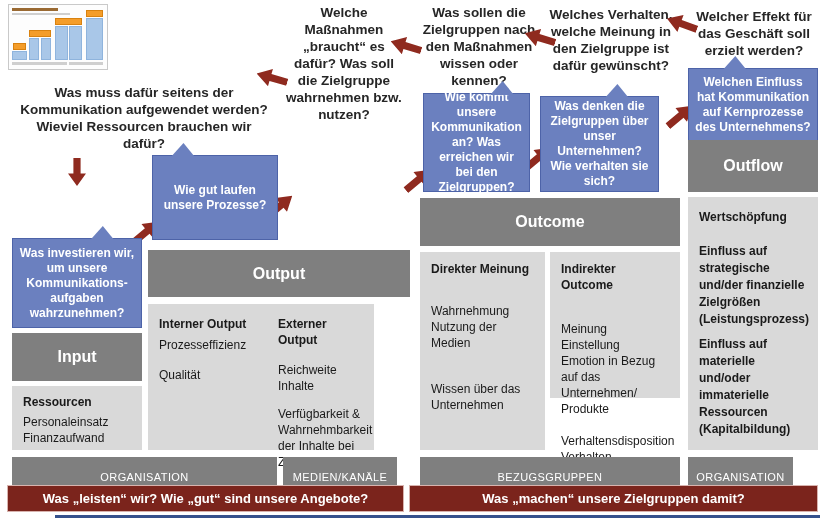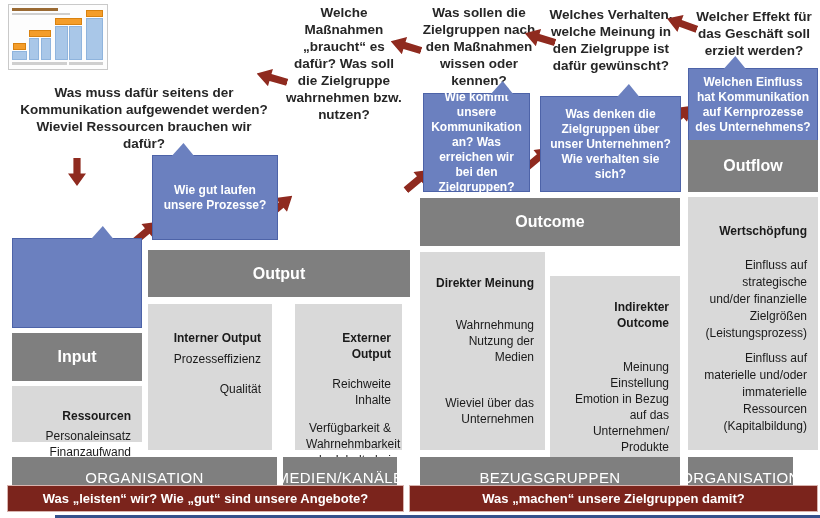--- a/index.html
+++ b/index.html
@@ -32,35 +32,35 @@
     position:absolute;top:-13px;width:30px;height:14px;background:#6b80bf;
     clip-path:polygon(10% 100%,52% 0,90% 100%);
   }
   
   .stage-header{
     position:absolute;background:#7f7f7f;color:#fff;font-weight:700;font-size:16px;
     display:flex;align-items:center;justify-content:center;box-sizing:border-box;
   }
   
   .panel{
-    position:absolute;background:#d9d9d9;color:#1a1a1a;text-align:right;
-    font-size:12px;line-height:16px;box-sizing:border-box;padding:14px 11px;
+    position:absolute;background:#d9d9d9;color:#1a1a1a;text-align:left;
+    font-size:12px;line-height:16px;box-sizing:border-box;padding:0 11px;
   }
   .panel .p-title{font-weight:700;font-size:12px;}
   .panel .col-item{min-height:16px;}
   .p1 .p-title{margin-top:8px;}  .p1 .items{margin-top:4px;}
   .p2 .p-title{margin-top:12px;} .p2 .items{margin-top:5px;} .p2 .spacer{min-height:14px;}
   .p3 .p-title{margin-top:12px;} .p3 .items{margin-top:14px;} .p3 .spacer{min-height:12px;}
   .p4 .p-title{margin-top:9px;}  .p4 .items{margin-top:26px;} .p4 .spacer{min-height:30px;}
   .p5 .p-title{margin-top:9px;}  .p5 .items{margin-top:28px;} .p5 .spacer{min-height:16px;}
-  .p6 .p-title{margin-top:12px;} .p6 .items{margin-top:18px;line-height:17px;}
+  .p6 .p-title{margin-top:12px;} .p6 .items{margin-top:18px;line-height:17px;font-weight:bold;}
   .p6 .col-item{min-height:17px;margin-bottom:8px;}
   
   .footer-bar{
-    position:absolute;height:40px;background:#7f7f7f;color:#fff;font-size:15px;
+    position:absolute;height:40px;background:#7f7f7f;color:#fff;font-size:11px;
     letter-spacing:.4px;display:flex;align-items:center;justify-content:center;
   }
   
   .banner{
     position:absolute;height:27px;background:#7b241c;border:1px solid #d8b3ae;
     color:#fff;font-weight:700;font-size:13px;display:flex;align-items:center;
     justify-content:center;box-sizing:border-box;
   }
   .bottom-strip{position:absolute;background:#35518c;}
   
@@ -106,82 +106,83 @@
 
   <div class="arrow-down" style="left:68px;top:158px;"></div>
 
   <div class="arrow-right" style="left:130px;top:222px;transform:rotate(-40deg);"></div>
   <div class="arrow-right" style="left:264px;top:196px;transform:rotate(-40deg);"></div>
   <div class="arrow-right" style="left:402px;top:170px;transform:rotate(-40deg);"></div>
   <div class="arrow-right" style="left:522px;top:148px;transform:rotate(-40deg);"></div>
   <div class="arrow-right" style="left:664px;top:106px;transform:rotate(-40deg);"></div>
 
   <div class="callout" style="left:12px;top:238px;width:130px;height:90px;">
+    <span>Was investieren wir, um unsere Kommunikations- aufgaben wahrzunehmen?</span>
     <div class="tail" style="left:58%;"></div>
   </div>
   <div class="callout" style="left:152px;top:155px;width:126px;height:85px;">
     <span>Wie gut laufen unsere Prozesse?</span>
     <div class="tail" style="left:12%;"></div>
   </div>
   <div class="callout" style="left:423px;top:93px;width:107px;height:99px;">
     <span>Wie kommt unsere Kommunikation an? Was erreichen wir bei den Zielgruppen?</span>
     <div class="tail" style="left:60%;"></div>
   </div>
-  <div class="callout" style="left:540px;top:96px;width:141px;height:96px;">
+  <div class="callout" style="left:540px;top:96px;width:119px;height:96px;">
     <span>Was denken die Zielgruppen über unser Unternehmen? Wie verhalten sie sich?</span>
     <div class="tail" style="left:52%;"></div>
   </div>
   <div class="callout" style="left:688px;top:68px;width:130px;height:74px;">
     <span>Welchen Einfluss hat Kommunikation auf Kernprozesse des Unternehmens?</span>
     <div class="tail" style="left:24%;"></div>
   </div>
 
   <div class="stage-header" style="left:12px;top:333px;width:130px;height:48px;">Input</div>
   <div class="stage-header" style="left:148px;top:250px;width:262px;height:47px;">Output</div>
   <div class="stage-header" style="left:420px;top:198px;width:260px;height:48px;">Outcome</div>
   <div class="stage-header" style="left:688px;top:140px;width:130px;height:52px;">Outflow</div>
 
-  <div class="panel p1" style="left:12px;top:386px;width:130px;height:56px;">
+  <div class="panel p1" style="left:12px;top:386px;width:130px;height:64px;">
     <div class="p-title">Ressourcen</div>
     <div class="items">
       <div class="col-item">Personaleinsatz</div>
       <div class="col-item">Finanzaufwand</div>
     </div>
   </div>
 
   <div class="panel p2" style="left:148px;top:304px;width:124px;height:146px;">
     <div class="p-title">Interner Output</div>
     <div class="items">
       <div class="col-item">Prozesseffizienz</div>
       <div class="col-item spacer"></div>
       <div class="col-item">Qualität</div>
     </div>
   </div>
 
-  <div class="panel p3" style="left:295px;top:304px;width:107px;height:146px;">
+  <div class="panel p3" style="left:267px;top:304px;width:107px;height:146px;">
     <div class="p-title">Externer Output</div>
     <div class="items">
       <div class="col-item">Reichweite</div>
       <div class="col-item">Inhalte</div>
       <div class="col-item spacer"></div>
       <div class="col-item">Verfügbarkeit &amp; Wahrnehmbarkeit der Inhalte bei Zielgruppen</div>
     </div>
   </div>
 
   <div class="panel p4" style="left:420px;top:252px;width:125px;height:198px;">
     <div class="p-title">Direkter Meinung</div>
     <div class="items">
       <div class="col-item">Wahrnehmung</div>
       <div class="col-item">Nutzung der Medien</div>
       <div class="col-item spacer"></div>
-      <div class="col-item">Wieviel über das Unternehmen</div>
-    </div>
-  </div>
-
-  <div class="panel p5" style="left:550px;top:252px;width:130px;height:198px;margin-top:24px;">
+      <div class="col-item">Wissen über das Unternehmen</div>
+    </div>
+  </div>
+
+  <div class="panel p5" style="left:550px;top:252px;width:130px;height:146px;">
     <div class="p-title">Indirekter Outcome</div>
     <div class="items">
       <div class="col-item">Meinung</div>
       <div class="col-item">Einstellung</div>
       <div class="col-item">Emotion in Bezug auf das Unternehmen/ Produkte</div>
       <div class="col-item spacer"></div>
       <div class="col-item">Verhaltensdisposition</div>
       <div class="col-item">Verhalten</div>
     </div>
   </div>

